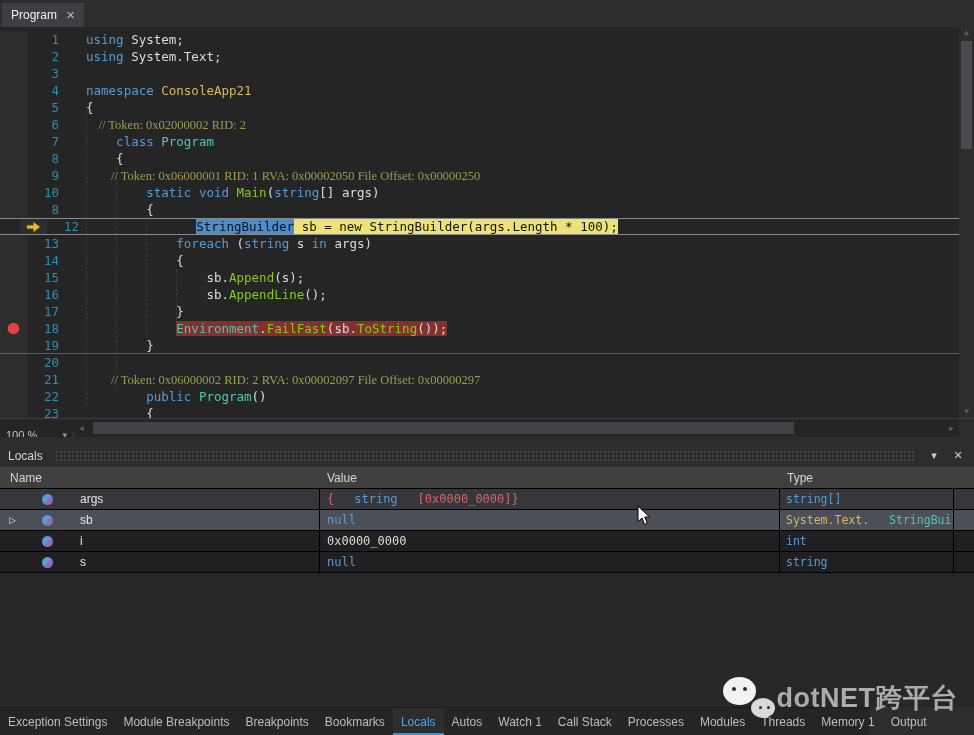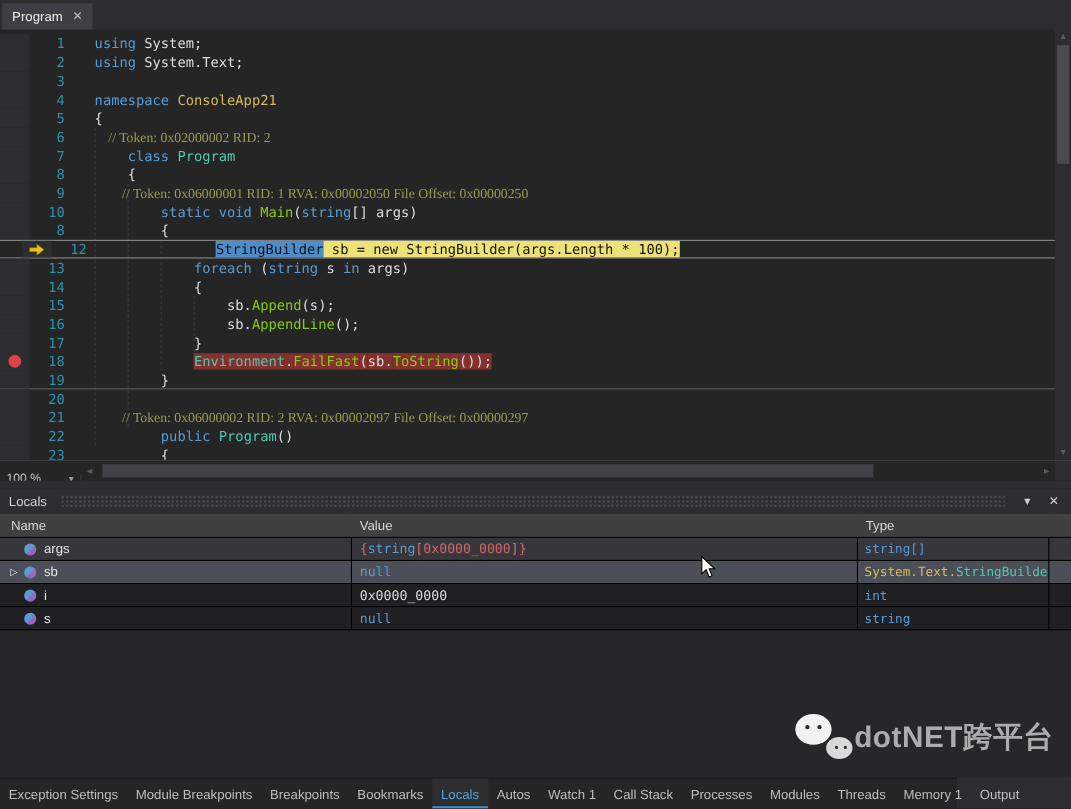--- a/index.html
+++ b/index.html
@@ -77,38 +77,38 @@
   .lh { display: flex; align-items: center; border-right: 1px solid #3F3F46; }
   .lh-name  { width: 320px; padding-left: 10px; }
   .lh-value { width: 460px; padding-left: 7px; }
   .lh-type  { width: 174px; padding-left: 7px; }
   .lh-fill  { flex: 1; border-right: none; }
 
   .lrow { height: 21px; display: flex; align-items: stretch; font-size: 12px;
           background: #202023; border-bottom: 1px solid #000; }
   .lrow.hl  { background: #36363B; }
   .lrow.sel { background: #4C4F57; }
-  .lc { display: flex; align-items: center; border-right: 1px solid #000; overflow: hidden; }
+  .lc { display: flex; align-items: center; border-right: 1px solid #000; overflow: hidden; gap: 20px; }
   .lc-name  { width: 320px; padding-left: 6px; color: #E6E6E6; }
   .lc-value { width: 460px; padding-left: 7px; font-size: 12px; }
   .lc-type  { width: 174px; padding-left: 6px; font-size: 11.5px; }
   .lc-fill  { flex: 1; border-right: none; }
   .exp { width: 13px; color: #E4E4E4; font-size: 9px; text-align: center; }
   .varicon { width: 11px; height: 11px; border-radius: 50%; flex: 0 0 11px;
              background: linear-gradient(135deg, #5B9BD5 45%, #8E6BBF 58%); margin: 0 7px 0 3px; }
 
   
   #bottombar { position: absolute; bottom: 0; left: 0; width: 870px; height: 28px;
                background: #252526; border-top: 1px solid #1B1B1C;
                display: flex; align-items: stretch; font-size: 12px; color: #BEBEBE; }
   .btab { display: flex; align-items: center; padding: 0 8px; white-space: nowrap; }
   .btab.active { background: #2D2D30; color: #4FA6E0; box-shadow: inset 0 -2px 0 #3994D6; }
 
   
-  #watermark { position: absolute; right: 16px; bottom: 43px; display: flex;
+  #watermark { position: absolute; right: 16px; bottom: 15px; display: flex;
                align-items: center; gap: 0; z-index: 5; }
   #watermark .wm-text { color: #ACACAC; font-size: 27px; font-weight: 700; letter-spacing: 0.5px; }
   .wc { position: relative; width: 54px; height: 44px; }
   .wc .b1 { position: absolute; left: 0; top: 1px; width: 33px; height: 28px;
             background: #F2F2F2; border-radius: 50%; }
   .wc .b2 { position: absolute; right: 2px; bottom: 2px; width: 24px; height: 20px;
             background: #D9D9D9; border-radius: 50%; }
   .wc .eye { position: absolute; border-radius: 50%; background: #2D2D30; }
   .wc .e1 { width: 4px; height: 4px; left: 9px;  top: 11px; }
   .wc .e2 { width: 4px; height: 4px; left: 20px; top: 11px; }

